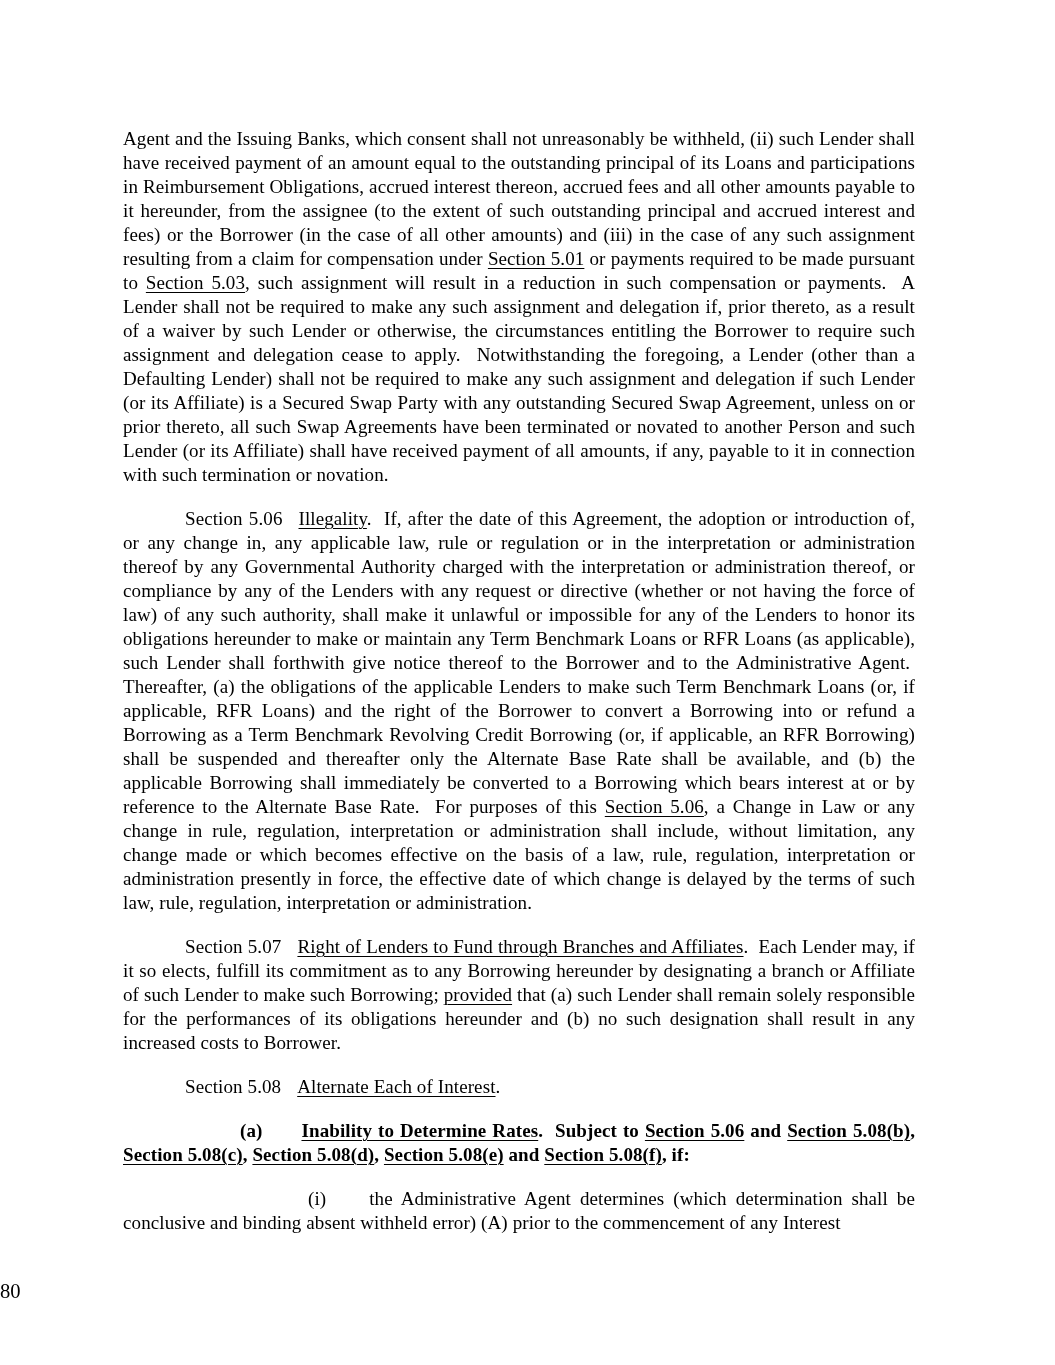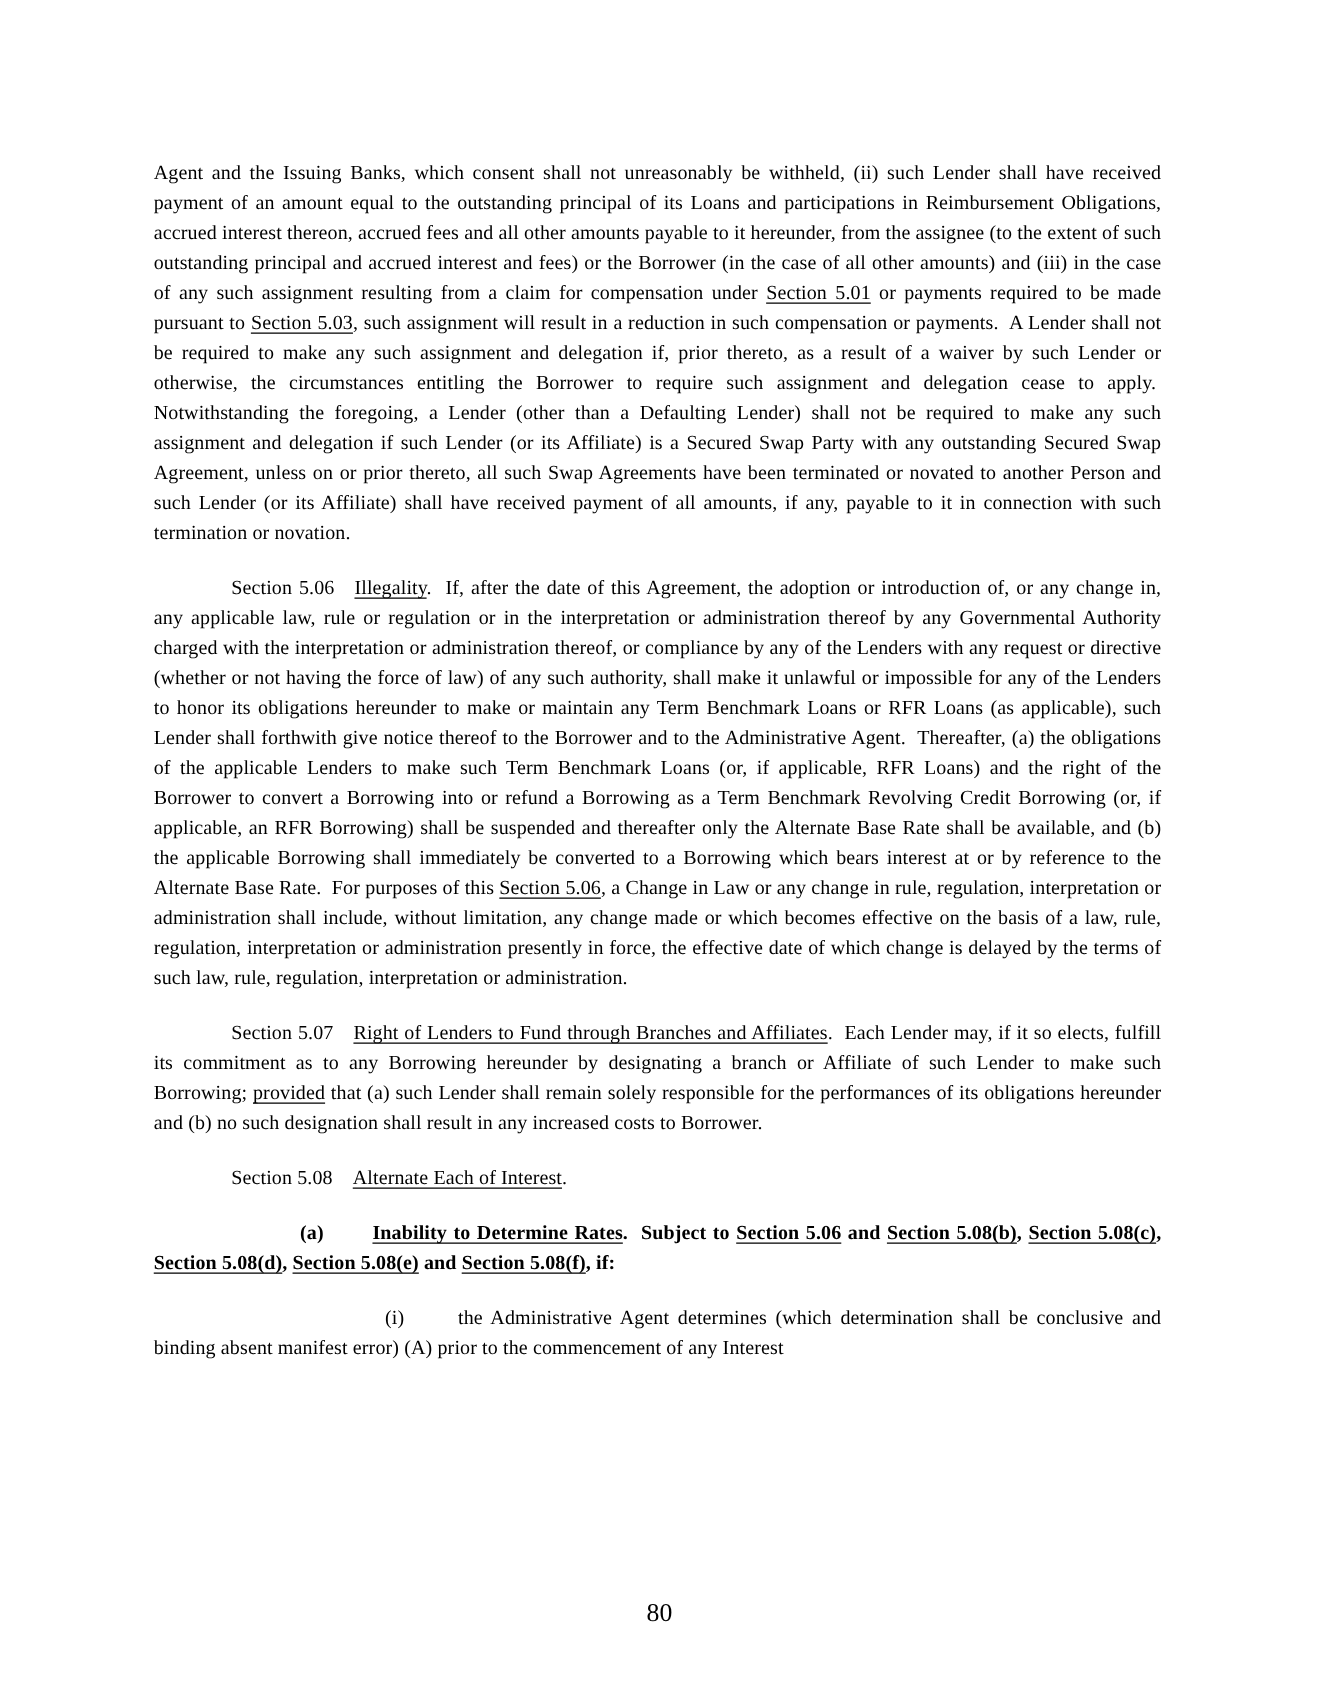--- a/index.html
+++ b/index.html
@@ -16,22 +16,22 @@
     font-family: "Liberation Serif", serif;
     overflow: hidden;
   }
   .content {
     position: absolute;
     left: 123px;
     top: 127px;
     width: 810px;
   }
   .para {
-    margin: 0 4px 20px 0;
-    font-size: 16px;
+    margin: 0 18px 20px 0;
+    font-size: 19px;
     line-height: 24px;
     text-align: justify;
     letter-spacing: 0.1px;
   }
   .indent-heading { text-indent: 62px; }
   .indent-a { text-indent: 117px; font-weight: bold; }
   .indent-i { text-indent: 185px; }
   .u {
     text-decoration: underline;
     text-decoration-thickness: 1.4px;
@@ -39,31 +39,30 @@
   }
   .tab {
     display: inline-block;
     height: 1px;
   }
   .page-number {
     position: absolute;
     top: 1279px;
     left: 0;
     width: 100%;
-    text-align: center;
     font-size: 20.6px;
     line-height: 24px;
   }
 </style>
 </head>
 <body>
 
 <div class="page">
   <div class="content">
     <p class="para"><span>Agent and the Issuing Banks, which consent shall not unreasonably be withheld, (ii) such Lender shall have received payment of an amount equal to the outstanding principal of its Loans and participations in Reimbursement Obligations, accrued interest thereon, accrued fees and all other amounts payable to it hereunder, from the assignee (to the extent of such outstanding principal and accrued interest and fees) or the Borrower (in the case of all other amounts) and (iii) in the case of any such assignment resulting from a claim for compensation under </span><span class="u">Section 5.01</span><span> or payments required to be made pursuant to </span><span class="u">Section 5.03</span><span>, such assignment will result in a reduction in such compensation or payments.&nbsp; A Lender shall not be required to make any such assignment and delegation if, prior thereto, as a result of a waiver by such Lender or otherwise, the circumstances entitling the Borrower to require such assignment and delegation cease to apply.&nbsp; Notwithstanding the foregoing, a Lender (other than a Defaulting Lender) shall not be required to make any such assignment and delegation if such Lender (or its Affiliate) is a Secured Swap Party with any outstanding Secured Swap Agreement, unless on or prior thereto, all such Swap Agreements have been terminated or novated to another Person and such Lender (or its Affiliate) shall have received payment of all amounts, if any, payable to it in connection with such termination or novation.</span></p>
     <p class="para indent-heading"><span>Section 5.06</span><span class="tab" style="width: 16px;"></span><span class="u">Illegality</span><span>.&nbsp; If, after the date of this Agreement, the adoption or introduction of, or any change in, any applicable law, rule or regulation or in the interpretation or administration thereof by any Governmental Authority charged with the interpretation or administration thereof, or compliance by any of the Lenders with any request or directive (whether or not having the force of law) of any such authority, shall make it unlawful or impossible for any of the Lenders to honor its obligations hereunder to make or maintain any Term Benchmark Loans or RFR Loans (as applicable), such Lender shall forthwith give notice thereof to the Borrower and to the Administrative Agent.&nbsp; Thereafter, (a) the obligations of the applicable Lenders to make such Term Benchmark Loans (or, if applicable, RFR Loans) and the right of the Borrower to convert a Borrowing into or refund a Borrowing as a Term Benchmark Revolving Credit Borrowing (or, if applicable, an RFR Borrowing) shall be suspended and thereafter only the Alternate Base Rate shall be available, and (b) the applicable Borrowing shall immediately be converted to a Borrowing which bears interest at or by reference to the Alternate Base Rate.&nbsp; For purposes of this </span><span class="u">Section 5.06</span><span>, a Change in Law or any change in rule, regulation, interpretation or administration shall include, without limitation, any change made or which becomes effective on the basis of a law, rule, regulation, interpretation or administration presently in force, the effective date of which change is delayed by the terms of such law, rule, regulation, interpretation or administration.</span></p>
     <p class="para indent-heading"><span>Section 5.07</span><span class="tab" style="width: 16px;"></span><span class="u">Right of Lenders to Fund through Branches and Affiliates</span><span>.&nbsp; Each Lender may, if it so elects, fulfill its commitment as to any Borrowing hereunder by designating a branch or Affiliate of such Lender to make such Borrowing; </span><span class="u">provided</span><span> that (a) such Lender shall remain solely responsible for the performances of its obligations hereunder and (b) no such designation shall result in any increased costs to Borrower.</span></p>
     <p class="para indent-heading"><span>Section 5.08</span><span class="tab" style="width: 16px;"></span><span class="u">Alternate Each of Interest</span><span>.</span></p>
     <p class="para indent-a"><span>(a)</span><span class="tab" style="width: 39px;"></span><span class="u">Inability to Determine Rates</span><span>.&nbsp; Subject to </span><span class="u">Section 5.06</span><span> and </span><span class="u">Section 5.08(b)</span><span>, </span><span class="u">Section 5.08(c)</span><span>, </span><span class="u">Section 5.08(d)</span><span>, </span><span class="u">Section 5.08(e)</span><span> and </span><span class="u">Section 5.08(f)</span><span>, if:</span></p>
-    <p class="para indent-i"><span>(i)</span><span class="tab" style="width: 43px;"></span><span>the Administrative Agent determines (which determination shall be conclusive and binding absent manifest error) (A) prior to the commencement of any Interest</span></p>
+    <p class="para indent-i"><span>(i)</span><span class="tab" style="width: 43px;"></span><span>the Administrative Agent determines (which determination shall be conclusive and binding absent withheld error) (A) prior to the commencement of any Interest</span></p>
   </div>
   <div class="page-number">80</div>
 </div>
 
 </body></html>

